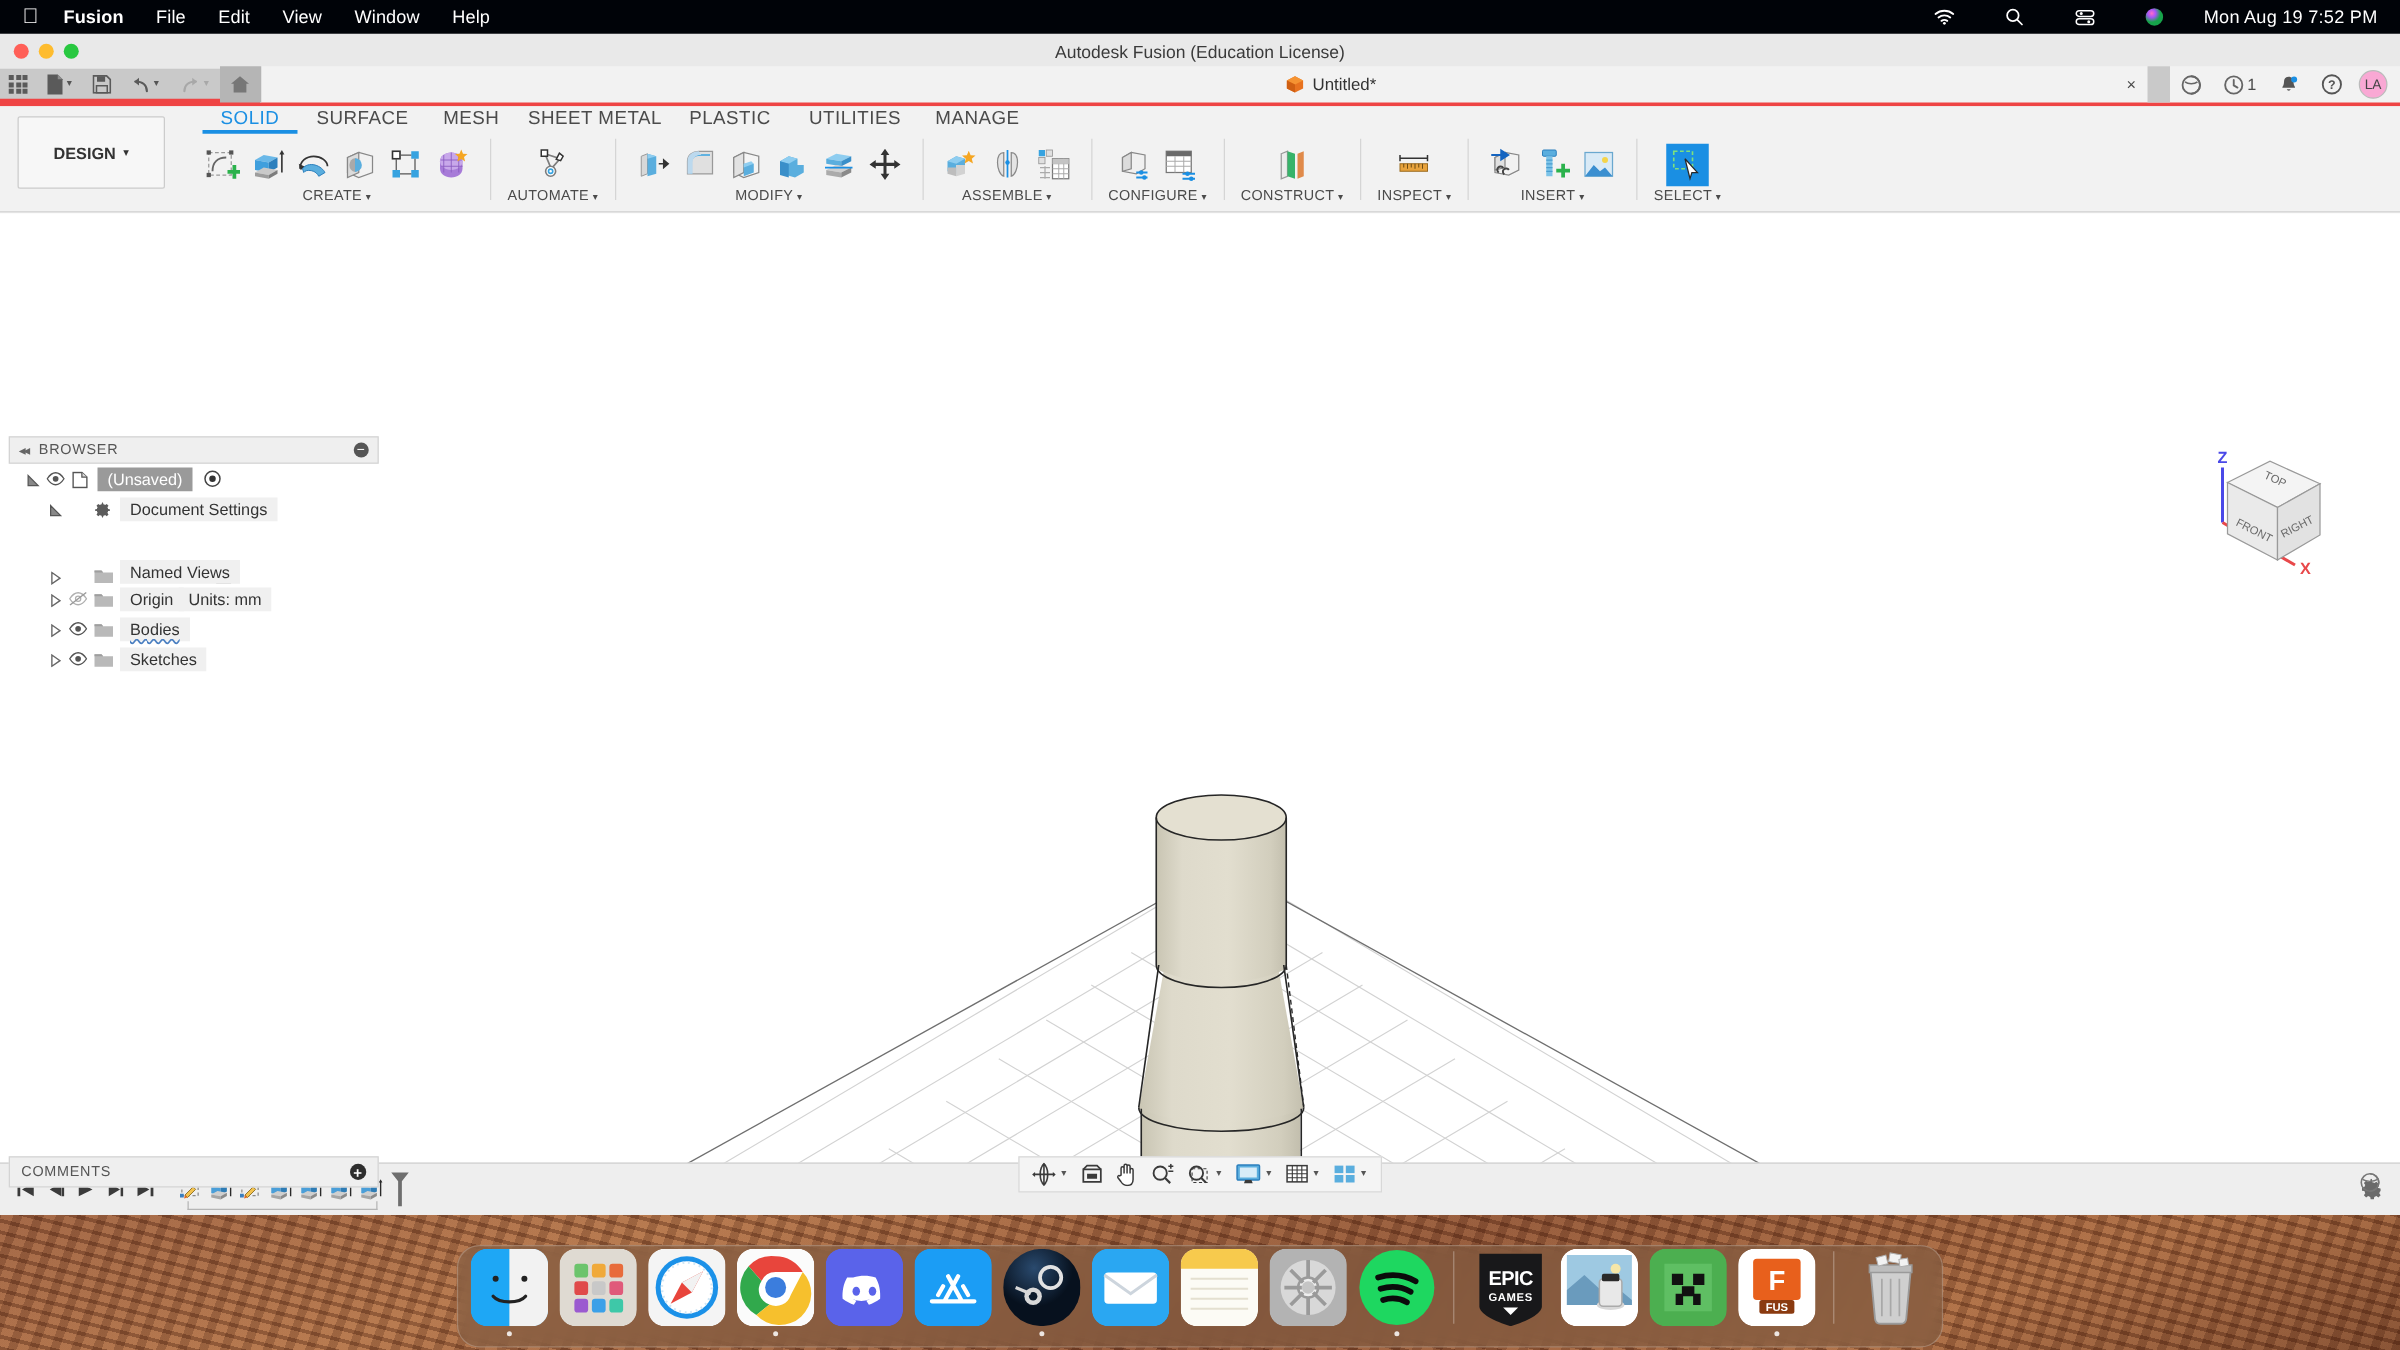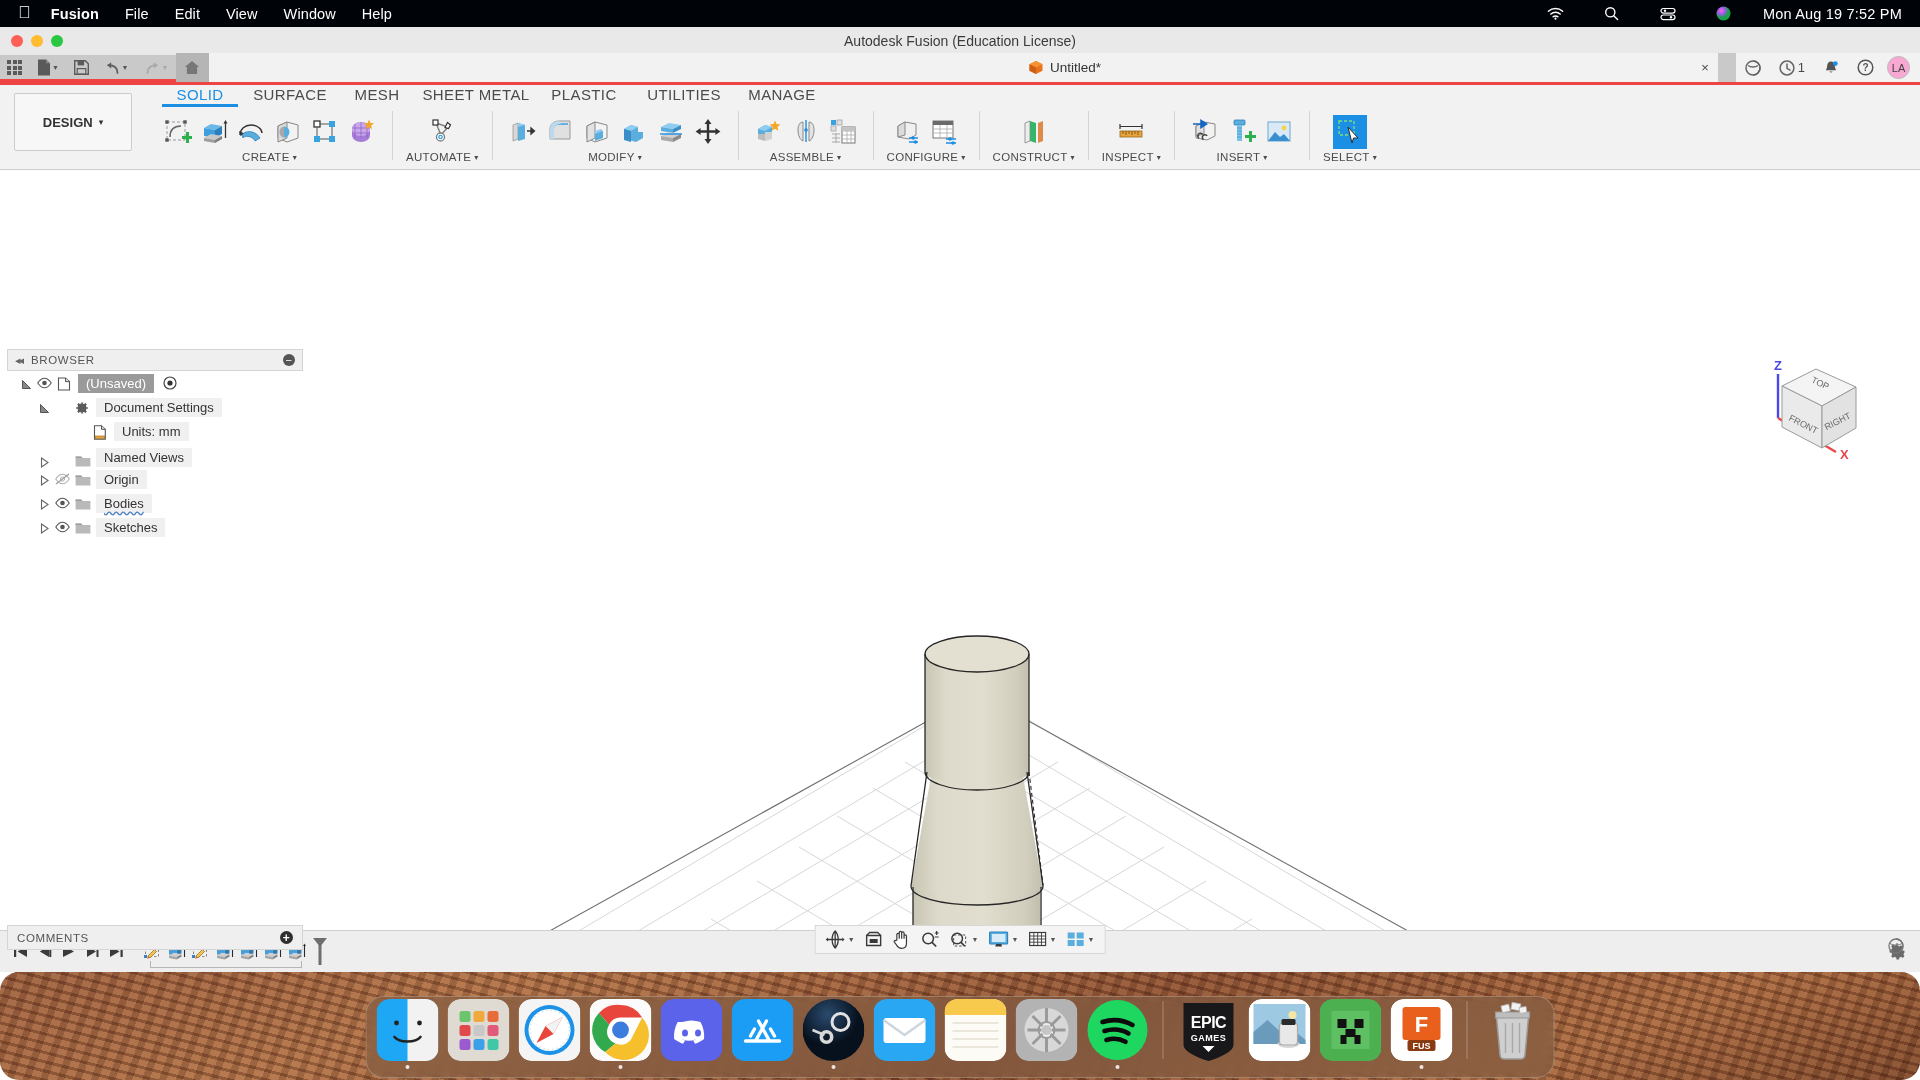--- a/index.html
+++ b/index.html
@@ -142,21 +142,20 @@
   .tbtn { width:24px;height:24px; display:flex; align-items:center; justify-content:center; }
   #tl-items { display:flex; align-items:center; margin-left:14px; position:relative; height:30px; }
   .tlitem { width:24px; height:26px; display:flex; align-items:center; justify-content:center; position:relative; }
   #tl-gear { margin-left:auto; margin-right:14px; width:18px;height:18px; }
 
   
   #desk {
     position:absolute; top:972px; left:0; width:1920px; height:108px;
     background:linear-gradient(160deg,#9a5b3a 0%,#b06f44 25%,#8d4f30 55%,#a9673d 80%,#7c4427 100%);
     overflow:hidden;
-    border-radius:19px;
   }
   #desk::before{
     content:""; position:absolute; inset:0;
     background:
       repeating-linear-gradient(14deg, rgba(60,25,12,.28) 0 3px, rgba(255,220,180,.06) 3px 9px),
       repeating-linear-gradient(-70deg, rgba(40,15,8,.18) 0 7px, rgba(255,230,190,.05) 7px 16px);
   }
   #dock {
     position:absolute; left:50%; transform:translateX(-50%); bottom:2px;
     height:82px; background:rgba(130,95,70,.55); border:1px solid rgba(255,255,255,.22);
@@ -782,21 +781,21 @@
           <div class="brow" style="padding-left: 32px;">
             <span class="tri"><svg width="11" height="11" viewBox="0 0 11 11">
                 <path d="M1.5 1.5 L1.5 9.5 L9.5 9.5 Z" fill="#888" stroke="#555" stroke-width="1"></path>
               </svg></span>
             <span class="eye"></span>
             <span class="folder"><svg width="14" height="14" viewBox="0 0 14 14">
                 <path d="M7 4.4A2.6 2.6 0 1 0 7 9.6 2.6 2.6 0 0 0 7 4.4zm6 3.1V6.5l-1.5-.3a4.9 4.9 0 0 0-.6-1.4l.9-1.3-1.4-1.4-1.3.9c-.4-.3-.9-.5-1.4-.6L7.4 1H6.6l-.3 1.4c-.5.1-1 .3-1.4.6l-1.3-.9L2.2 3.5l.9 1.3c-.3.4-.5.9-.6 1.4L1 6.5v1l1.5.3c.1.5.3 1 .6 1.4l-.9 1.3 1.4 1.4 1.3-.9c.4.3.9.5 1.4.6l.3 1.4h.8l.3-1.4c.5-.1 1-.3 1.4-.6l1.3.9 1.4-1.4-.9-1.3c.3-.4.5-.9.6-1.4z" fill="#5c5c5c"></path>
               </svg></span>
             <span class="lbl">Document Settings</span>
           </div>
-          <div class="brow" style="padding-left: 50px;">
+          <div class="brow" style="padding-left: 50px; flex-direction: column;">
             <span class="tri"></span>
             <span class="eye"></span>
             <span class="folder"><svg width="14" height="15" viewBox="0 0 14 15">
                 <path d="M1.5 .8h7l3.8 3.5v10h-10.8z" fill="#fff" stroke="#555" stroke-width="1.1"></path>
                 <path d="M8.5.8v3.5h3.8" fill="#e0e0e0" stroke="#555" stroke-width="1"></path>
                 <rect x="2.2" y="11" width="9.5" height="2.5" fill="#e8a33d" stroke="#9a6a1d" stroke-width=".6"></rect>
               </svg></span>
             <span class="lbl">Units: mm</span>
           </div>
           <div class="brow" style="padding-left: 32px; align-items: flex-end;">

